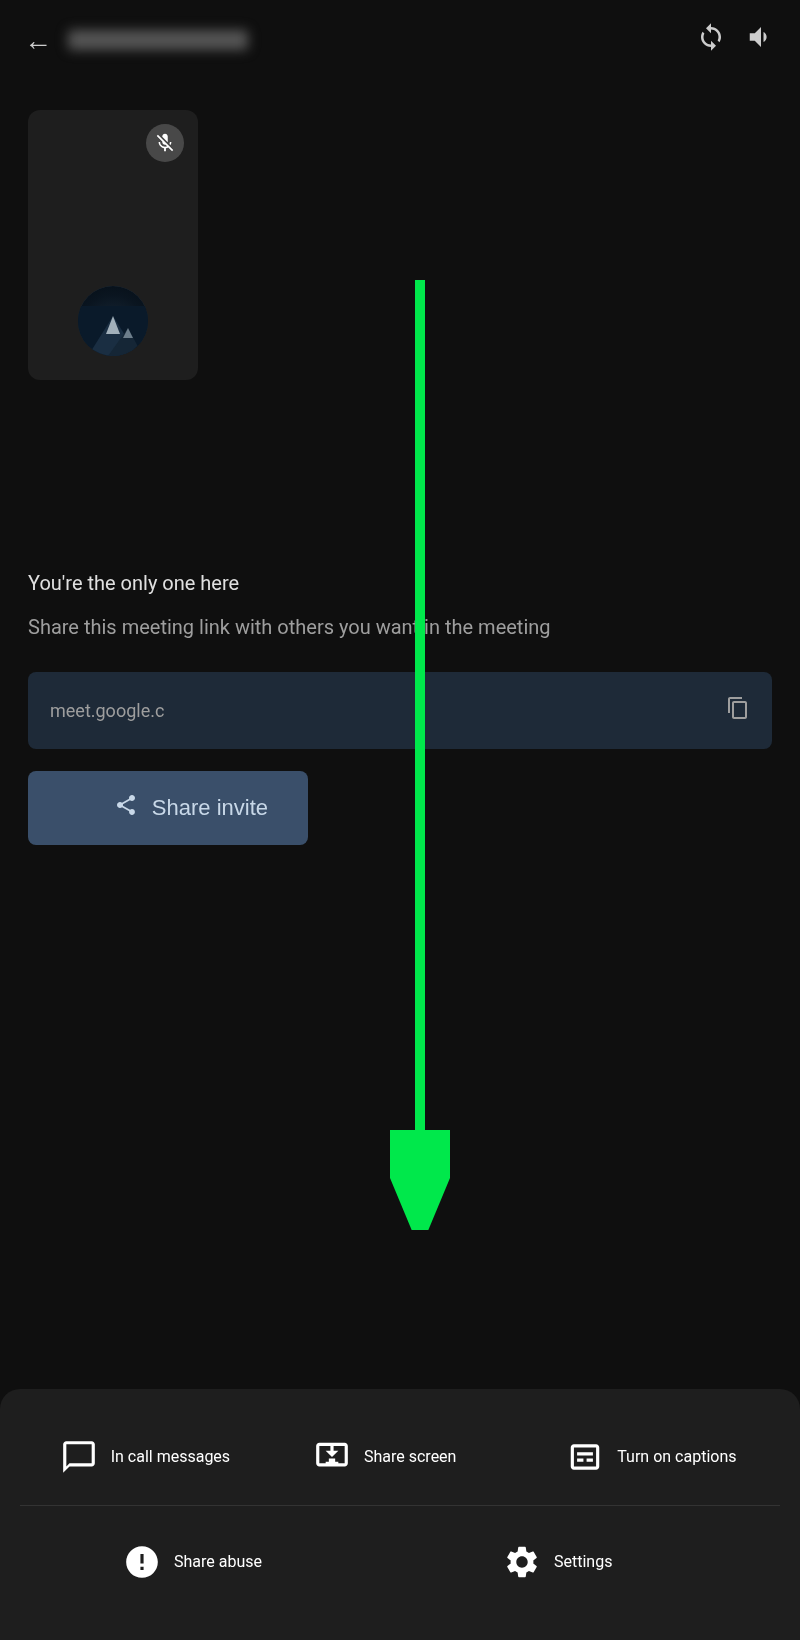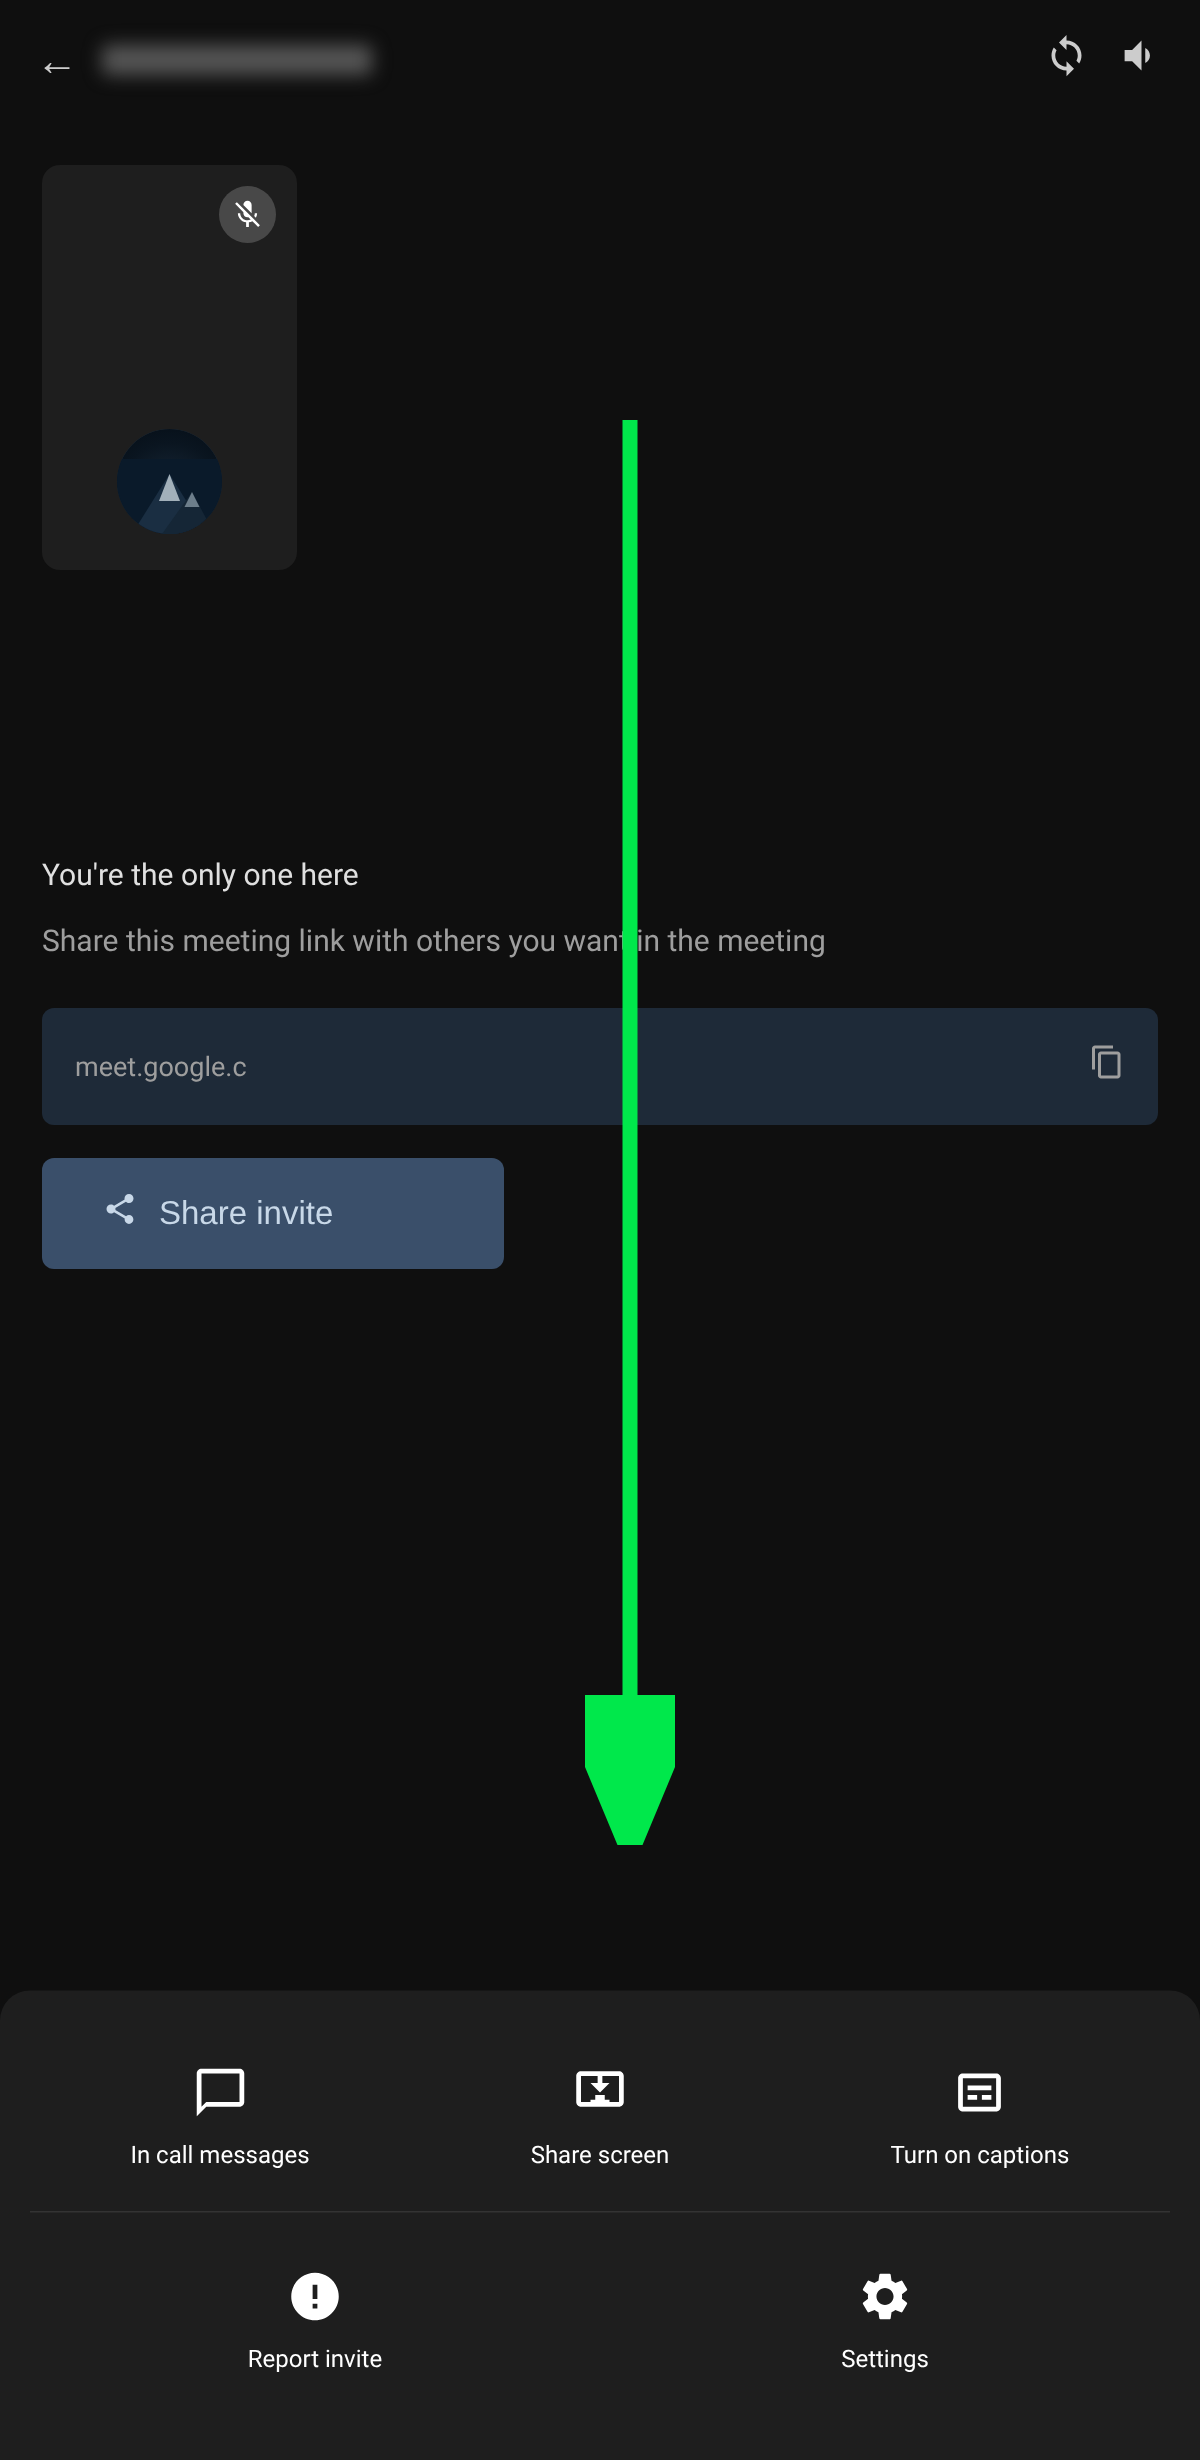--- a/index.html
+++ b/index.html
@@ -173,21 +173,22 @@
 
     .share-invite-btn {
       background: #3a4f6a;
       border: none;
       border-radius: 8px;
       padding: 22px 40px;
       display: flex;
       align-items: center;
       gap: 14px;
       cursor: pointer;
-      width: 308px;
+      width: 280px;
+      justify-content: flex-end;
     }
 
     .share-invite-btn .share-icon {
       color: #c8d8e8;
       font-size: 22px;
     }
 
     .share-invite-btn .share-text {
       color: #c8d8e8;
       font-size: 22px;
@@ -221,21 +222,20 @@
       align-items: center;
       margin-bottom: 10px;
     }
 
     .bottom-bar-row:last-child {
       margin-bottom: 0;
     }
 
     .action-item {
       display: flex;
-      flex-direction: column;
       align-items: center;
       gap: 10px;
       width: 200px;
       cursor: pointer;
       padding: 16px 10px;
     }
 
     .action-icon {
       color: #fff;
       font-size: 32px;
@@ -382,21 +382,21 @@
 
     <div class="bottom-bar-row">
 
 
       <div class="action-item">
         <div class="action-icon">
           <svg viewBox="0 0 24 24">
             <path d="M12 2C6.48 2 2 6.48 2 12s4.48 10 10 10 10-4.48 10-10S17.52 2 12 2zm1 15h-2v-2h2v2zm0-4h-2V7h2v6z"></path>
           </svg>
         </div>
-        <span class="action-label">Report invite</span>
+        <span class="action-label">Share abuse</span>
       </div>
 
       <div class="action-item">
         <div class="action-icon">
           <svg viewBox="0 0 24 24">
             <path d="M19.14,12.94c0.04-0.3,0.06-0.61,0.06-0.94c0-0.32-0.02-0.64-0.07-0.94l2.03-1.58c0.18-0.14,0.23-0.41,0.12-0.61 l-1.92-3.32c-0.12-0.22-0.37-0.29-0.59-0.22l-2.39,0.96c-0.5-0.38-1.03-0.7-1.62-0.94L14.4,2.81c-0.04-0.24-0.24-0.41-0.48-0.41 h-3.84c-0.24,0-0.43,0.17-0.47,0.41L9.25,5.35C8.66,5.59,8.12,5.92,7.63,6.29L5.24,5.33c-0.22-0.08-0.47,0-0.59,0.22L2.74,8.87 C2.62,9.08,2.66,9.34,2.86,9.48l2.03,1.58C4.84,11.36,4.8,11.69,4.8,12s0.02,0.64,0.07,0.94l-2.03,1.58 c-0.18,0.14-0.23,0.41-0.12,0.61l1.92,3.32c0.12,0.22,0.37,0.29,0.59,0.22l2.39-0.96c0.5,0.38,1.03,0.7,1.62,0.94l0.36,2.54 c0.05,0.24,0.24,0.41,0.48,0.41h3.84c0.24,0,0.44-0.17,0.47-0.41l0.36-2.54c0.59-0.24,1.13-0.56,1.62-0.94l2.39,0.96 c0.22,0.08,0.47,0,0.59-0.22l1.92-3.32c0.12-0.22,0.07-0.47-0.12-0.61L19.14,12.94z M12,15.6c-1.98,0-3.6-1.62-3.6-3.6 s1.62-3.6,3.6-3.6s3.6,1.62,3.6,3.6S13.98,15.6,12,15.6z"></path>
           </svg>
         </div>
         <span class="action-label">Settings</span>
       </div>

